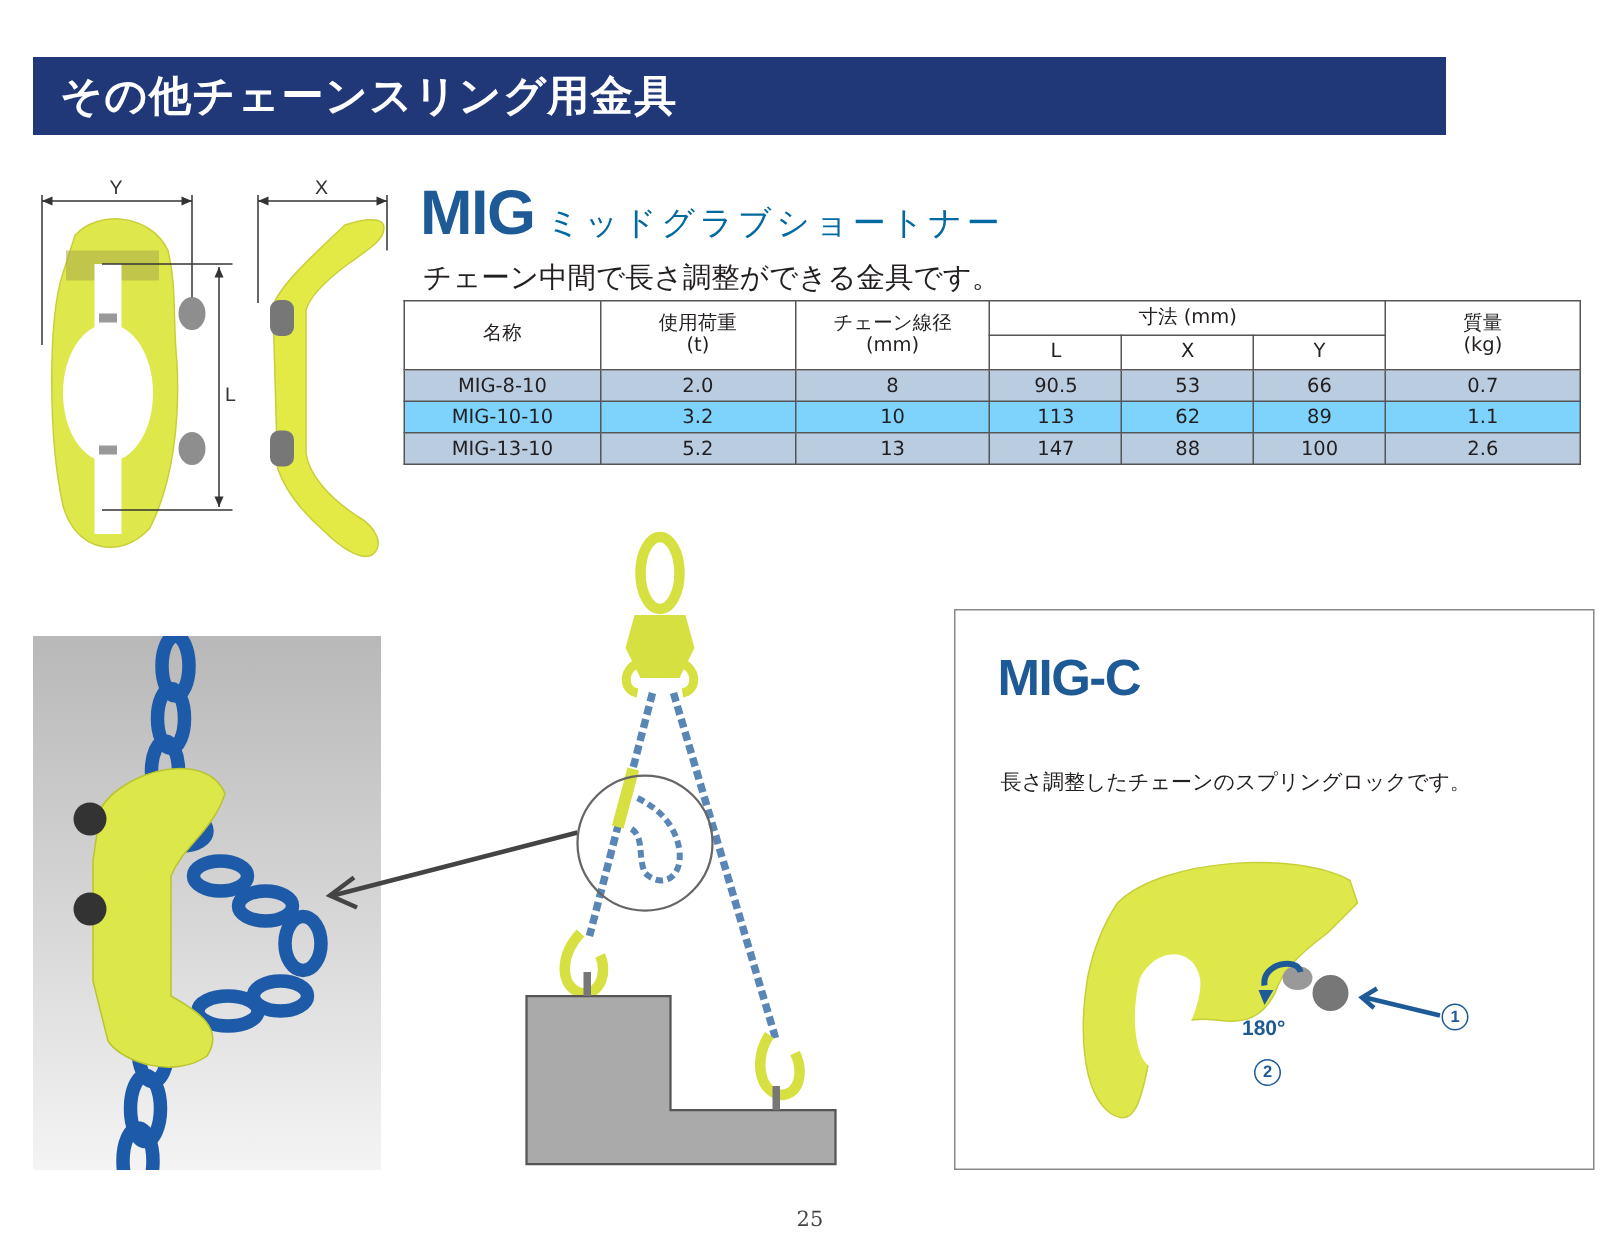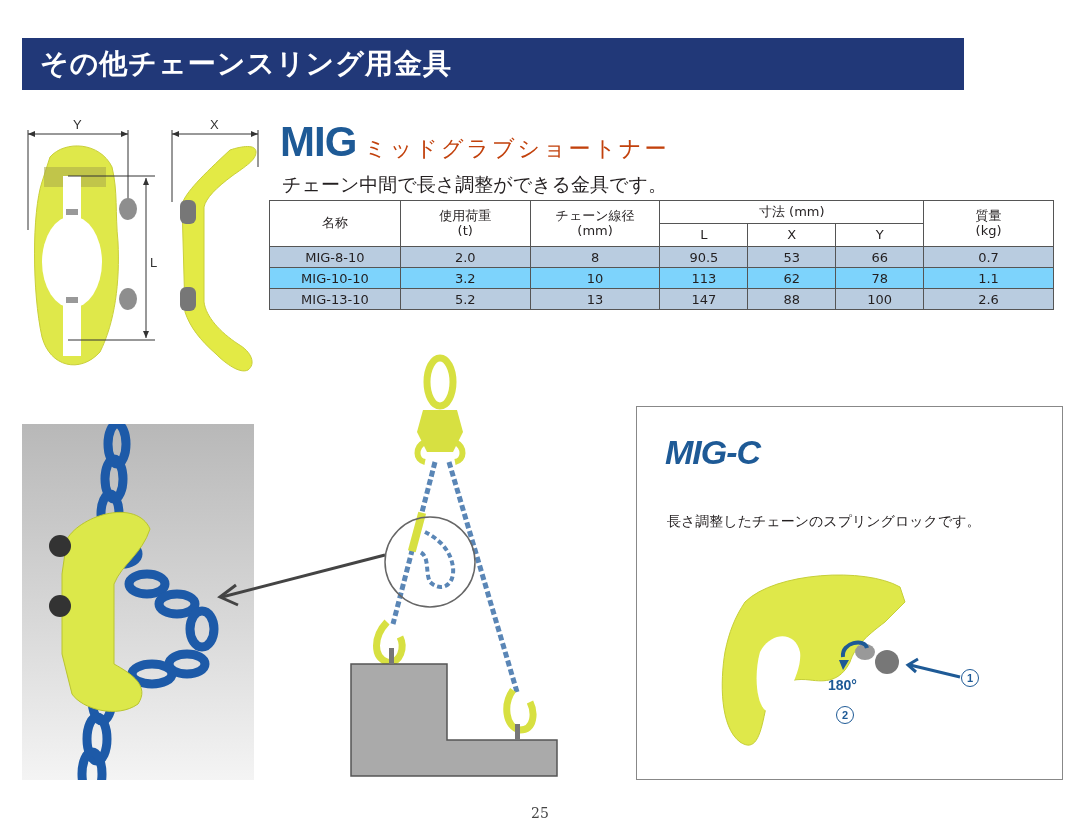--- a/index.html
+++ b/index.html
@@ -9,39 +9,39 @@
   .header-bar {
     position: absolute; left: 22px; top: 38px; width: 942px; height: 52px;
     background: #213878; display: flex; align-items: center; padding-left: 18px;
   }
   .header-bar span { color: #ffffff; font-size: 28px; font-weight: bold; letter-spacing: 1px; }
 
   .abs { position: absolute; }
 
   .mig-title { left: 280px; top: 118px; display: flex; align-items: baseline; }
   .mig-title .code { color: #1e5a96; font-family: "Liberation Sans", sans-serif; font-weight: bold; font-size: 42px; letter-spacing: -1px; }
-  .mig-title .kana { color: #c2410c; font-size: 22px; margin-left: 8px; letter-spacing: 3px; }
+  .mig-title .kana { color: #0369a1; font-size: 22px; margin-left: 8px; letter-spacing: 3px; }
 
   .mig-desc { left: 282px; top: 172px; font-size: 19px; color: #231f20; }
 
   table.spec {
     position: absolute; left: 269px; top: 200px; width: 785px;
     border-collapse: collapse; font-size: 13px; text-align: center; padding-left: 28px;
   }
   table.spec th, table.spec td { border: 1px solid #555; font-weight: normal; }
   table.spec th { height: 23px; background: #fff; line-height: 1.15; }
   table.spec td { height: 21px; }
   table.spec tr.shade td { background: #b9cce0; }
   table.spec tr.plain td { background: #7dd3fc; }
 
   .mig-c-box {
     position: absolute; left: 636px; top: 406px; width: 427px; height: 374px;
     border: 1px solid #888; background: #fff;
   }
-  .mig-c-title { position: absolute; left: 28px; top: 26px; display: flex; align-items: flex-end; font-style: italic; }
+  .mig-c-title { position: absolute; left: 28px; top: 26px; display: flex; align-items: flex-end; }
   .mig-c-title .code { color: #1e5a96; font-family: "Liberation Sans", sans-serif; font-weight: bold; font-size: 34px; letter-spacing: -1px; }
   .mig-c-title .kana { color: #1e5a96; font-size: 21px; margin-left: 8px; letter-spacing: 3px; }
   .mig-c-desc { position: absolute; left: 30px; top: 78px; font-size: 14px; margin-top: 28px; }
 
   .label-180 { position: absolute; left: 191px; top: 270px; font-size: 14px; font-weight: bold; color: #1e5a96; font-family: "Liberation Sans", sans-serif; }
   .circ { position: absolute; width: 18px; height: 18px; border: 1.5px solid #1e5a96; border-radius: 50%; color: #1e5a96; font-size: 11px; font-weight: bold; display: flex; align-items: center; justify-content: center; font-family: "Liberation Sans", sans-serif; }
 
   .photo {
     position: absolute; left: 22px; top: 424px; width: 232px; height: 356px;
     background: linear-gradient(180deg, #b8b8b8 0%, #d8d8d8 55%, #f4f4f4 100%);
@@ -130,21 +130,21 @@
         <td>53</td>
         <td>66</td>
         <td>0.7</td>
   </tr>
   <tr class="plain">
     <td>MIG-10-10</td>
         <td>3.2</td>
         <td>10</td>
     <td>113</td>
         <td>62</td>
-        <td>78</td>
+        <td>89</td>
         <td>1.1</td>
   </tr>
   <tr class="shade">
     <td>MIG-13-10</td>
         <td>5.2</td>
         <td>13</td>
     <td>147</td>
         <td>88</td>
         <td>100</td>
         <td>2.6</td>

